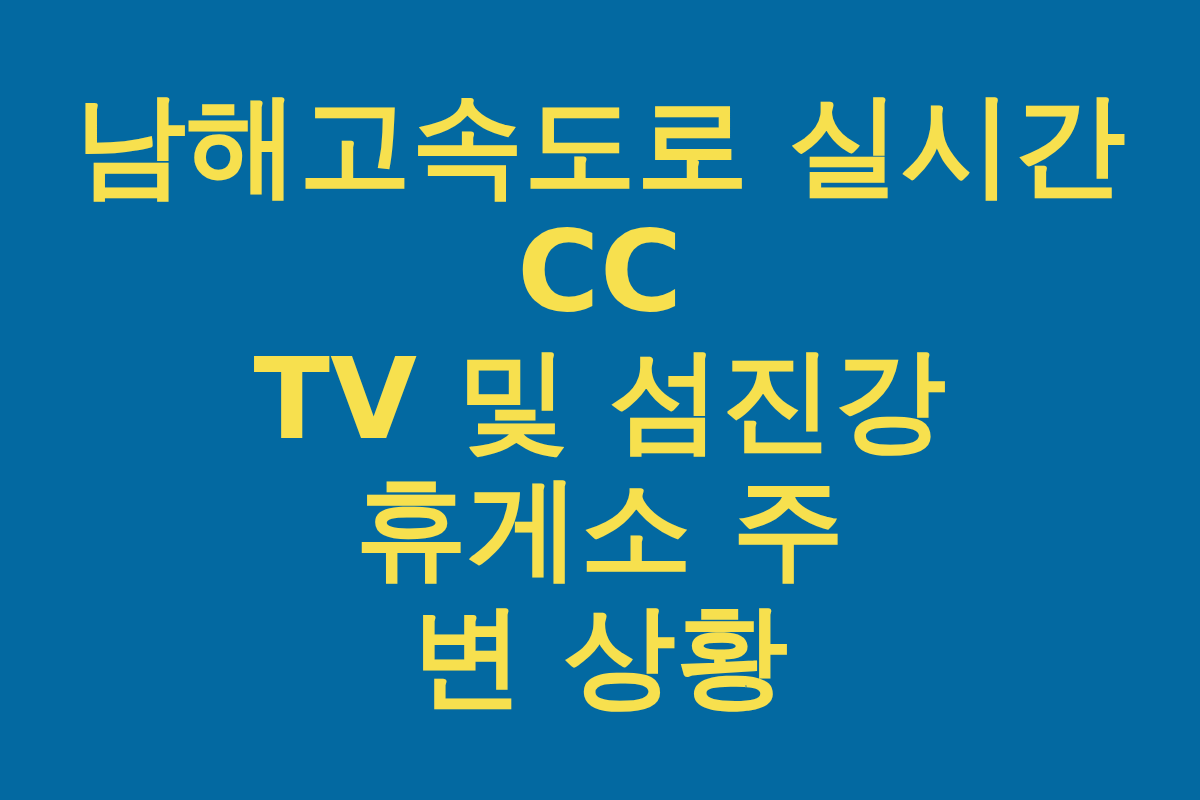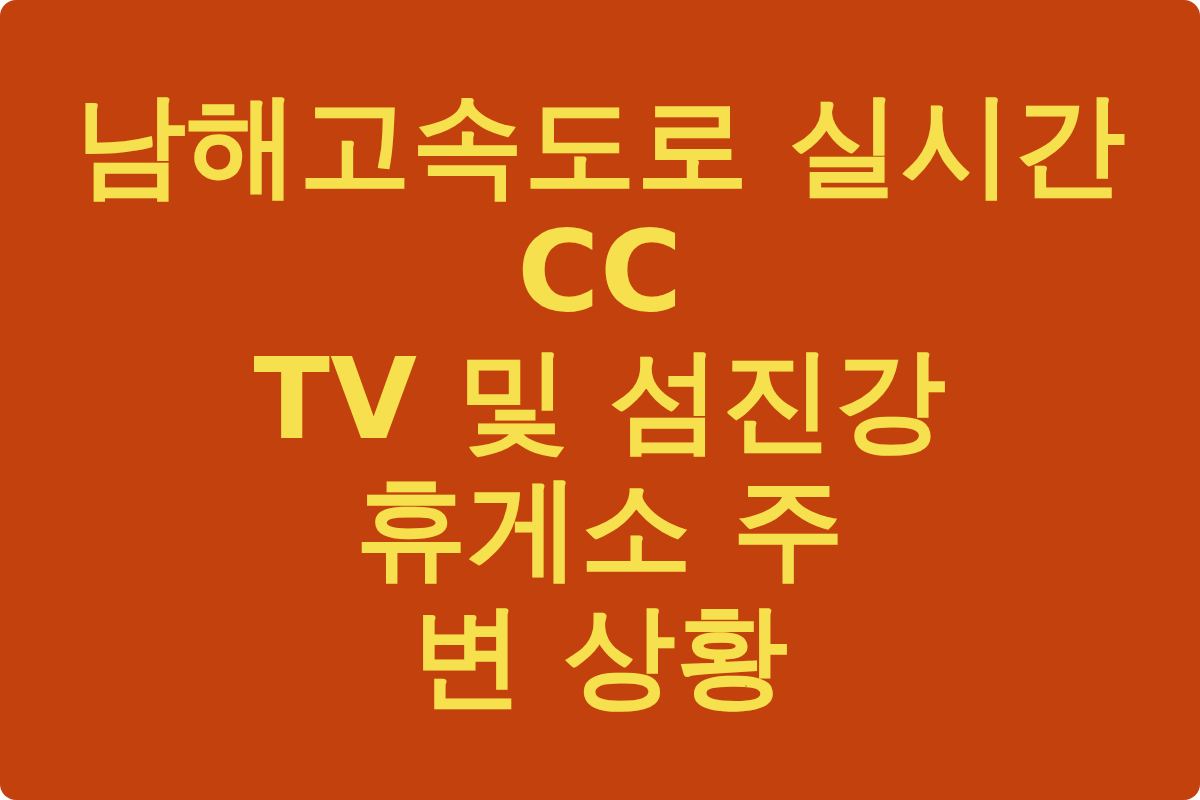--- a/index.html
+++ b/index.html
@@ -47,21 +47,21 @@
     letter-spacing: 0.5px;
     word-break: keep-all;
     overflow-wrap: break-word;
     white-space: pre-wrap;
     text-rendering: optimizeLegibility;
   }
 </style>
 </head>
 <body>
 
-<div id="thumbnail-card" style="background: #c2410c; border-radius: 16px;">
+<div id="thumbnail-card" style="background: #0369a1;">
 
   <div id="headline-block">
 
     <h1 id="headline-text" style="color: rgb(247, 224, 78);">남해고속도로 실시간 CC
 TV 및 섬진강 휴게소 주
 변 상황</h1>
 
   </div>
 
 </div>

